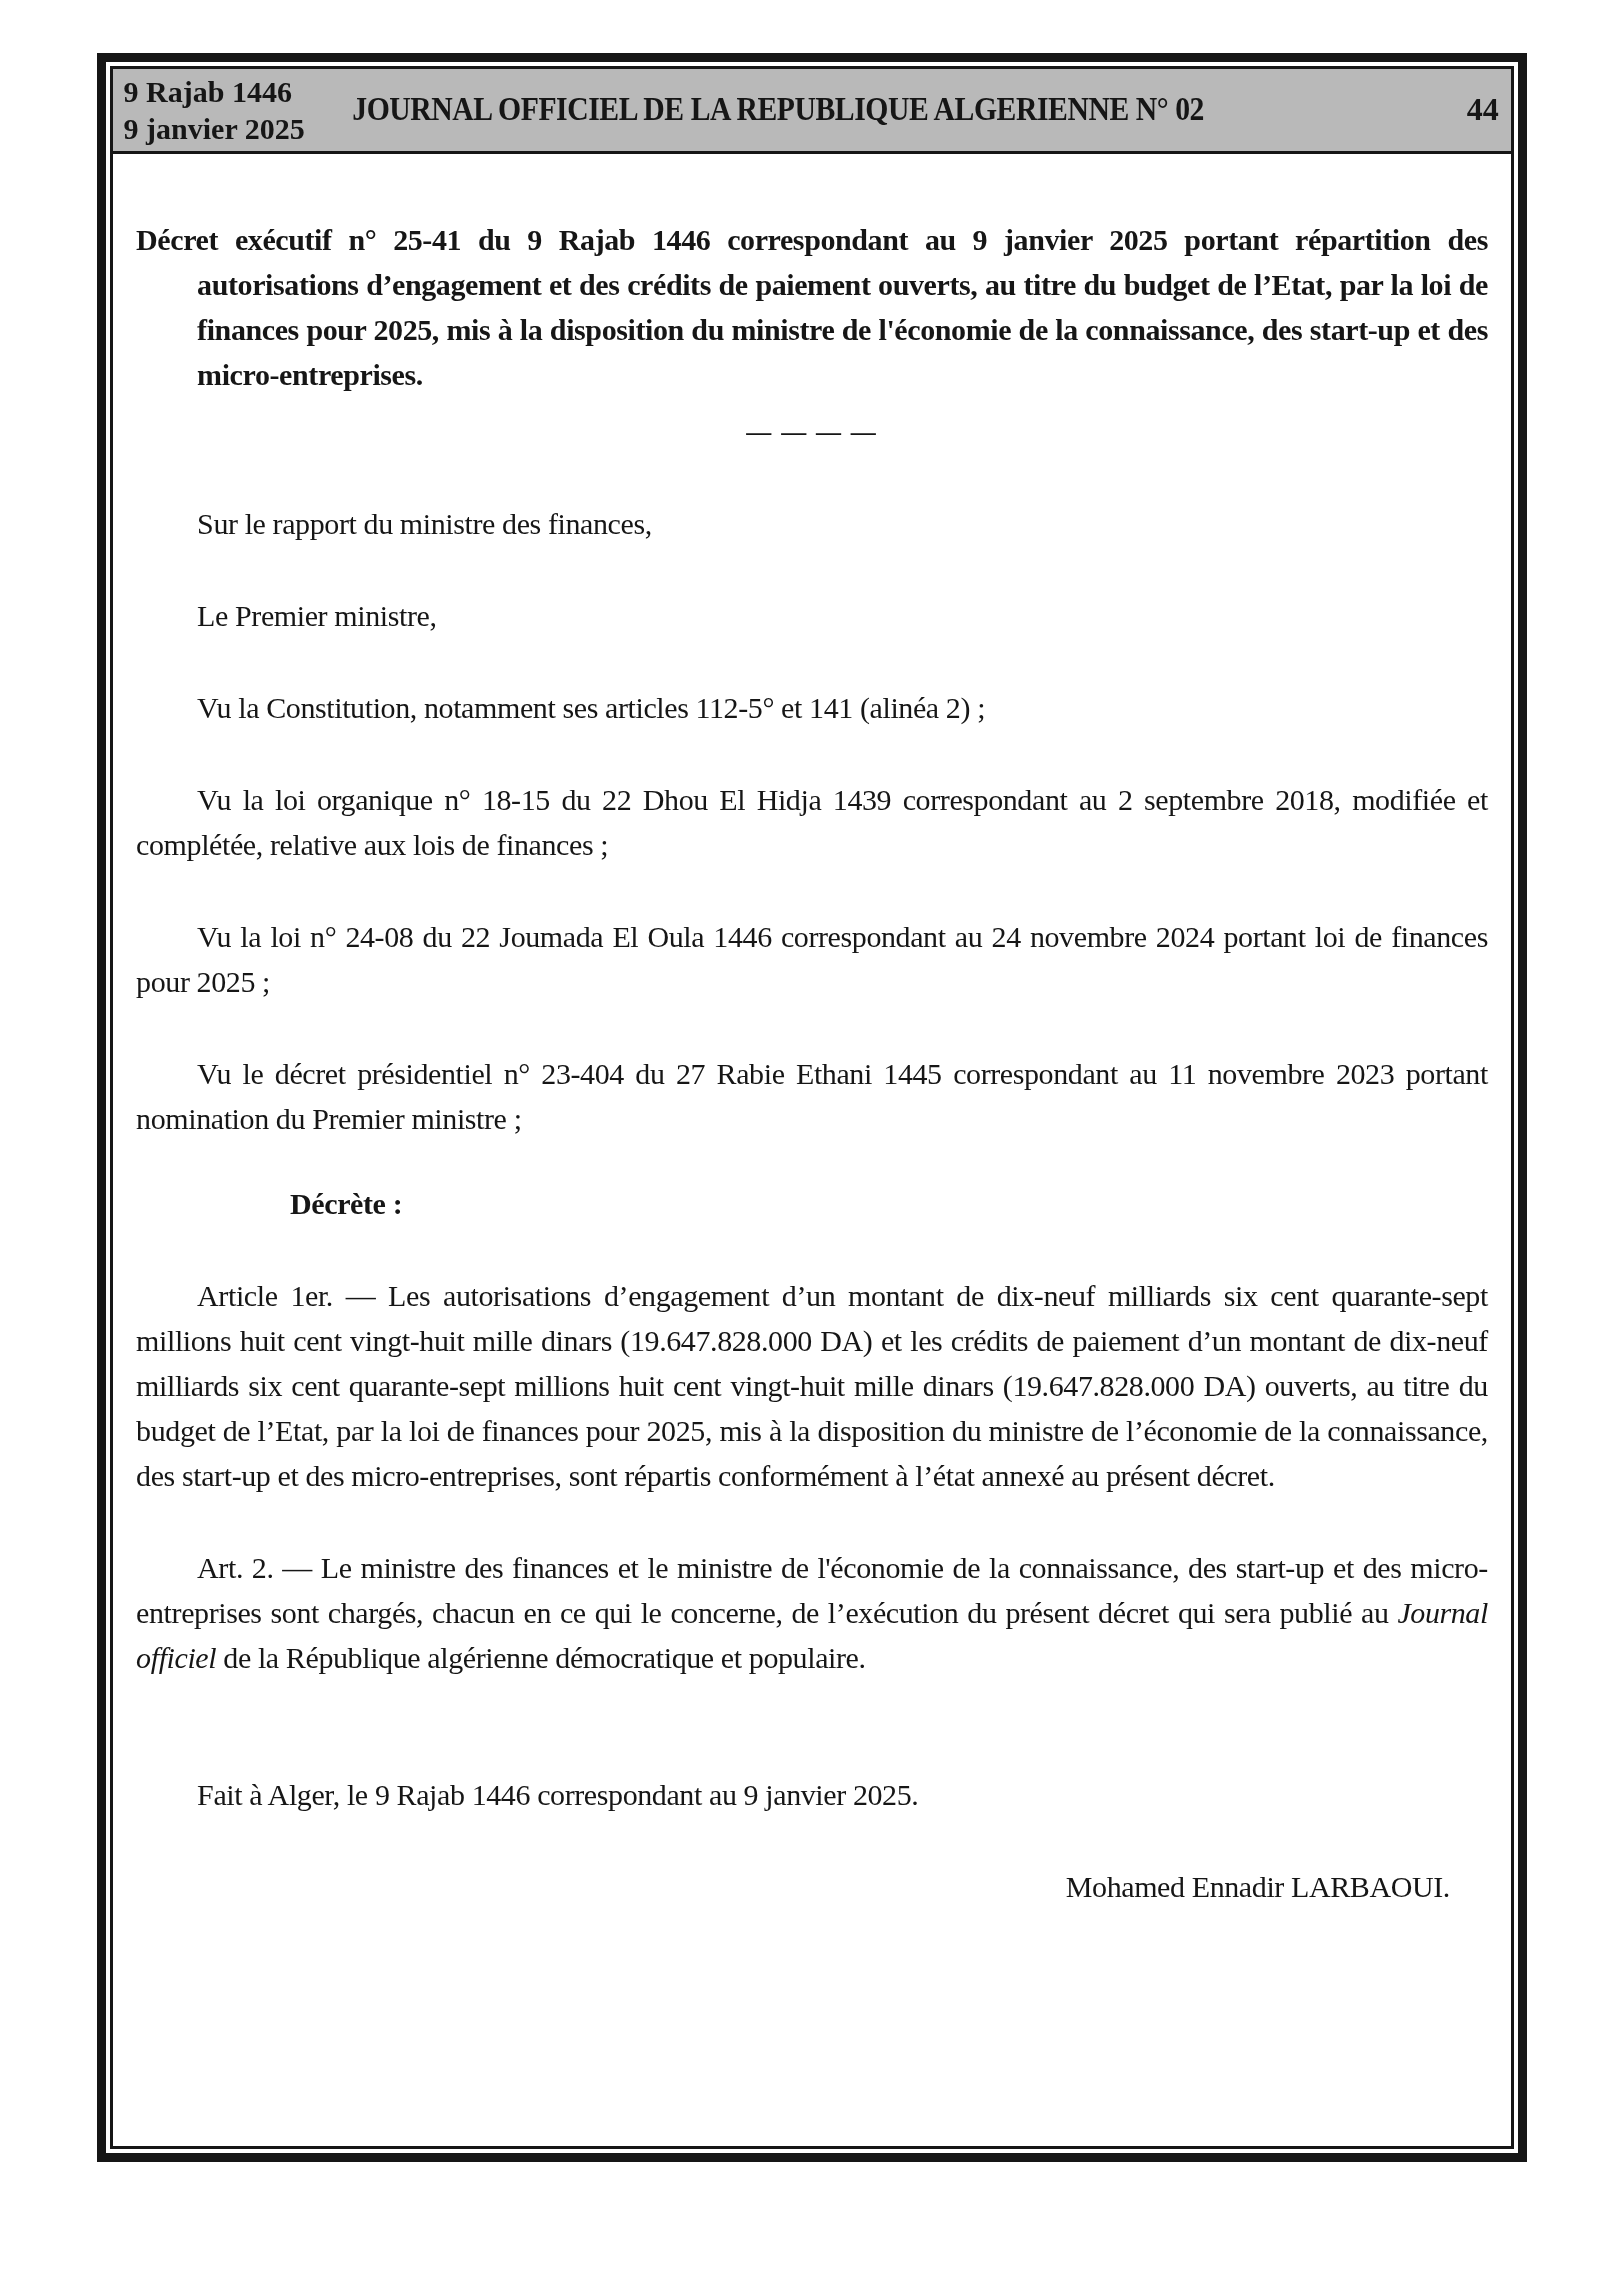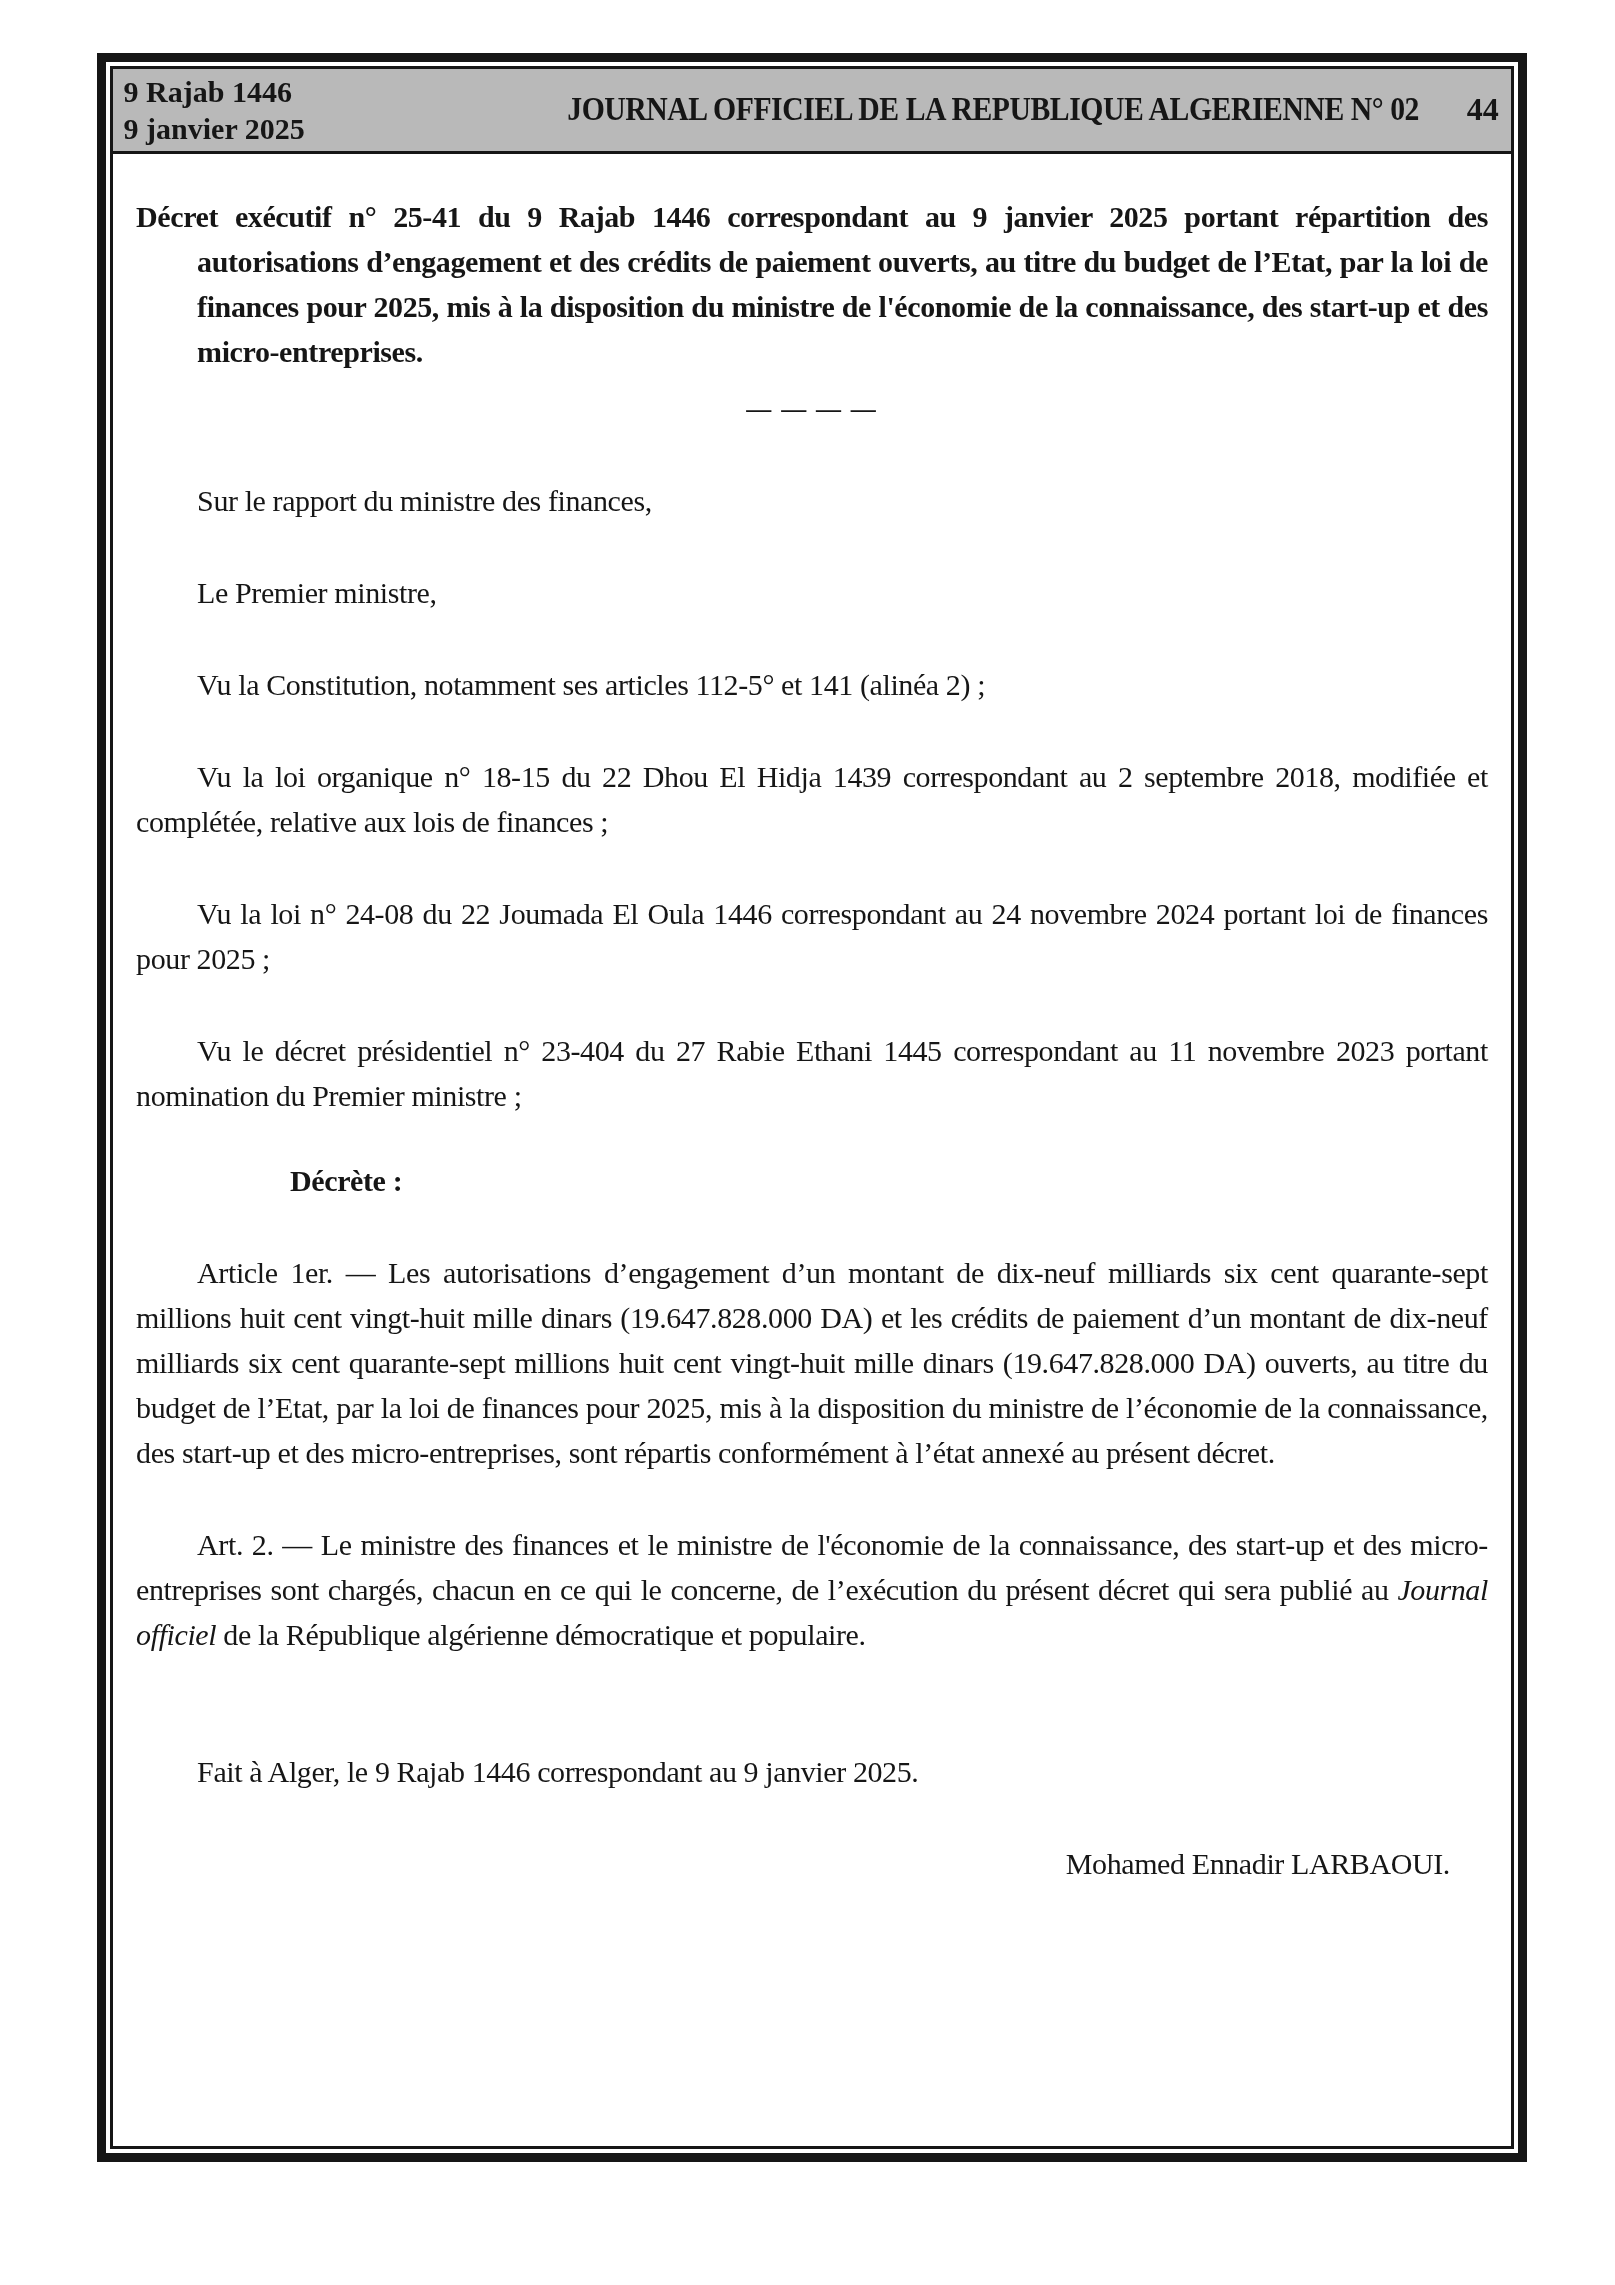--- a/index.html
+++ b/index.html
@@ -38,21 +38,21 @@
     padding: 0 12.7px 0 11px;
   }
   .header-dates {
     font-weight: bold;
     font-size: 30px;
     line-height: 37px;
     white-space: nowrap;
   }
   .header-title-wrap {
     flex: 1;
-    text-align: right;
+    text-align: left;
     overflow: visible;
   }
   .header-title {
     display: inline-block;
     font-weight: bold;
     font-size: 33px;
     letter-spacing: -0.5px;
     white-space: nowrap;
     transform: scaleX(0.90);
     transform-origin: center;
@@ -64,21 +64,21 @@
   }
   .content {
     flex: 1;
     padding: 0 23.5px;
     font-size: 30px;
     line-height: 45px;
     letter-spacing: -0.4px;
     text-align: justify;
   }
   .decree-title {
-    margin-top: 40px;
+    margin-top: 63px;
     font-weight: bold;
     padding-left: 61px;
     text-indent: -61px;
   }
   .separator {
     margin-top: 12.7px;
     text-align: center;
     font-weight: bold;
     font-size: 25px;
     letter-spacing: 1.8px;

